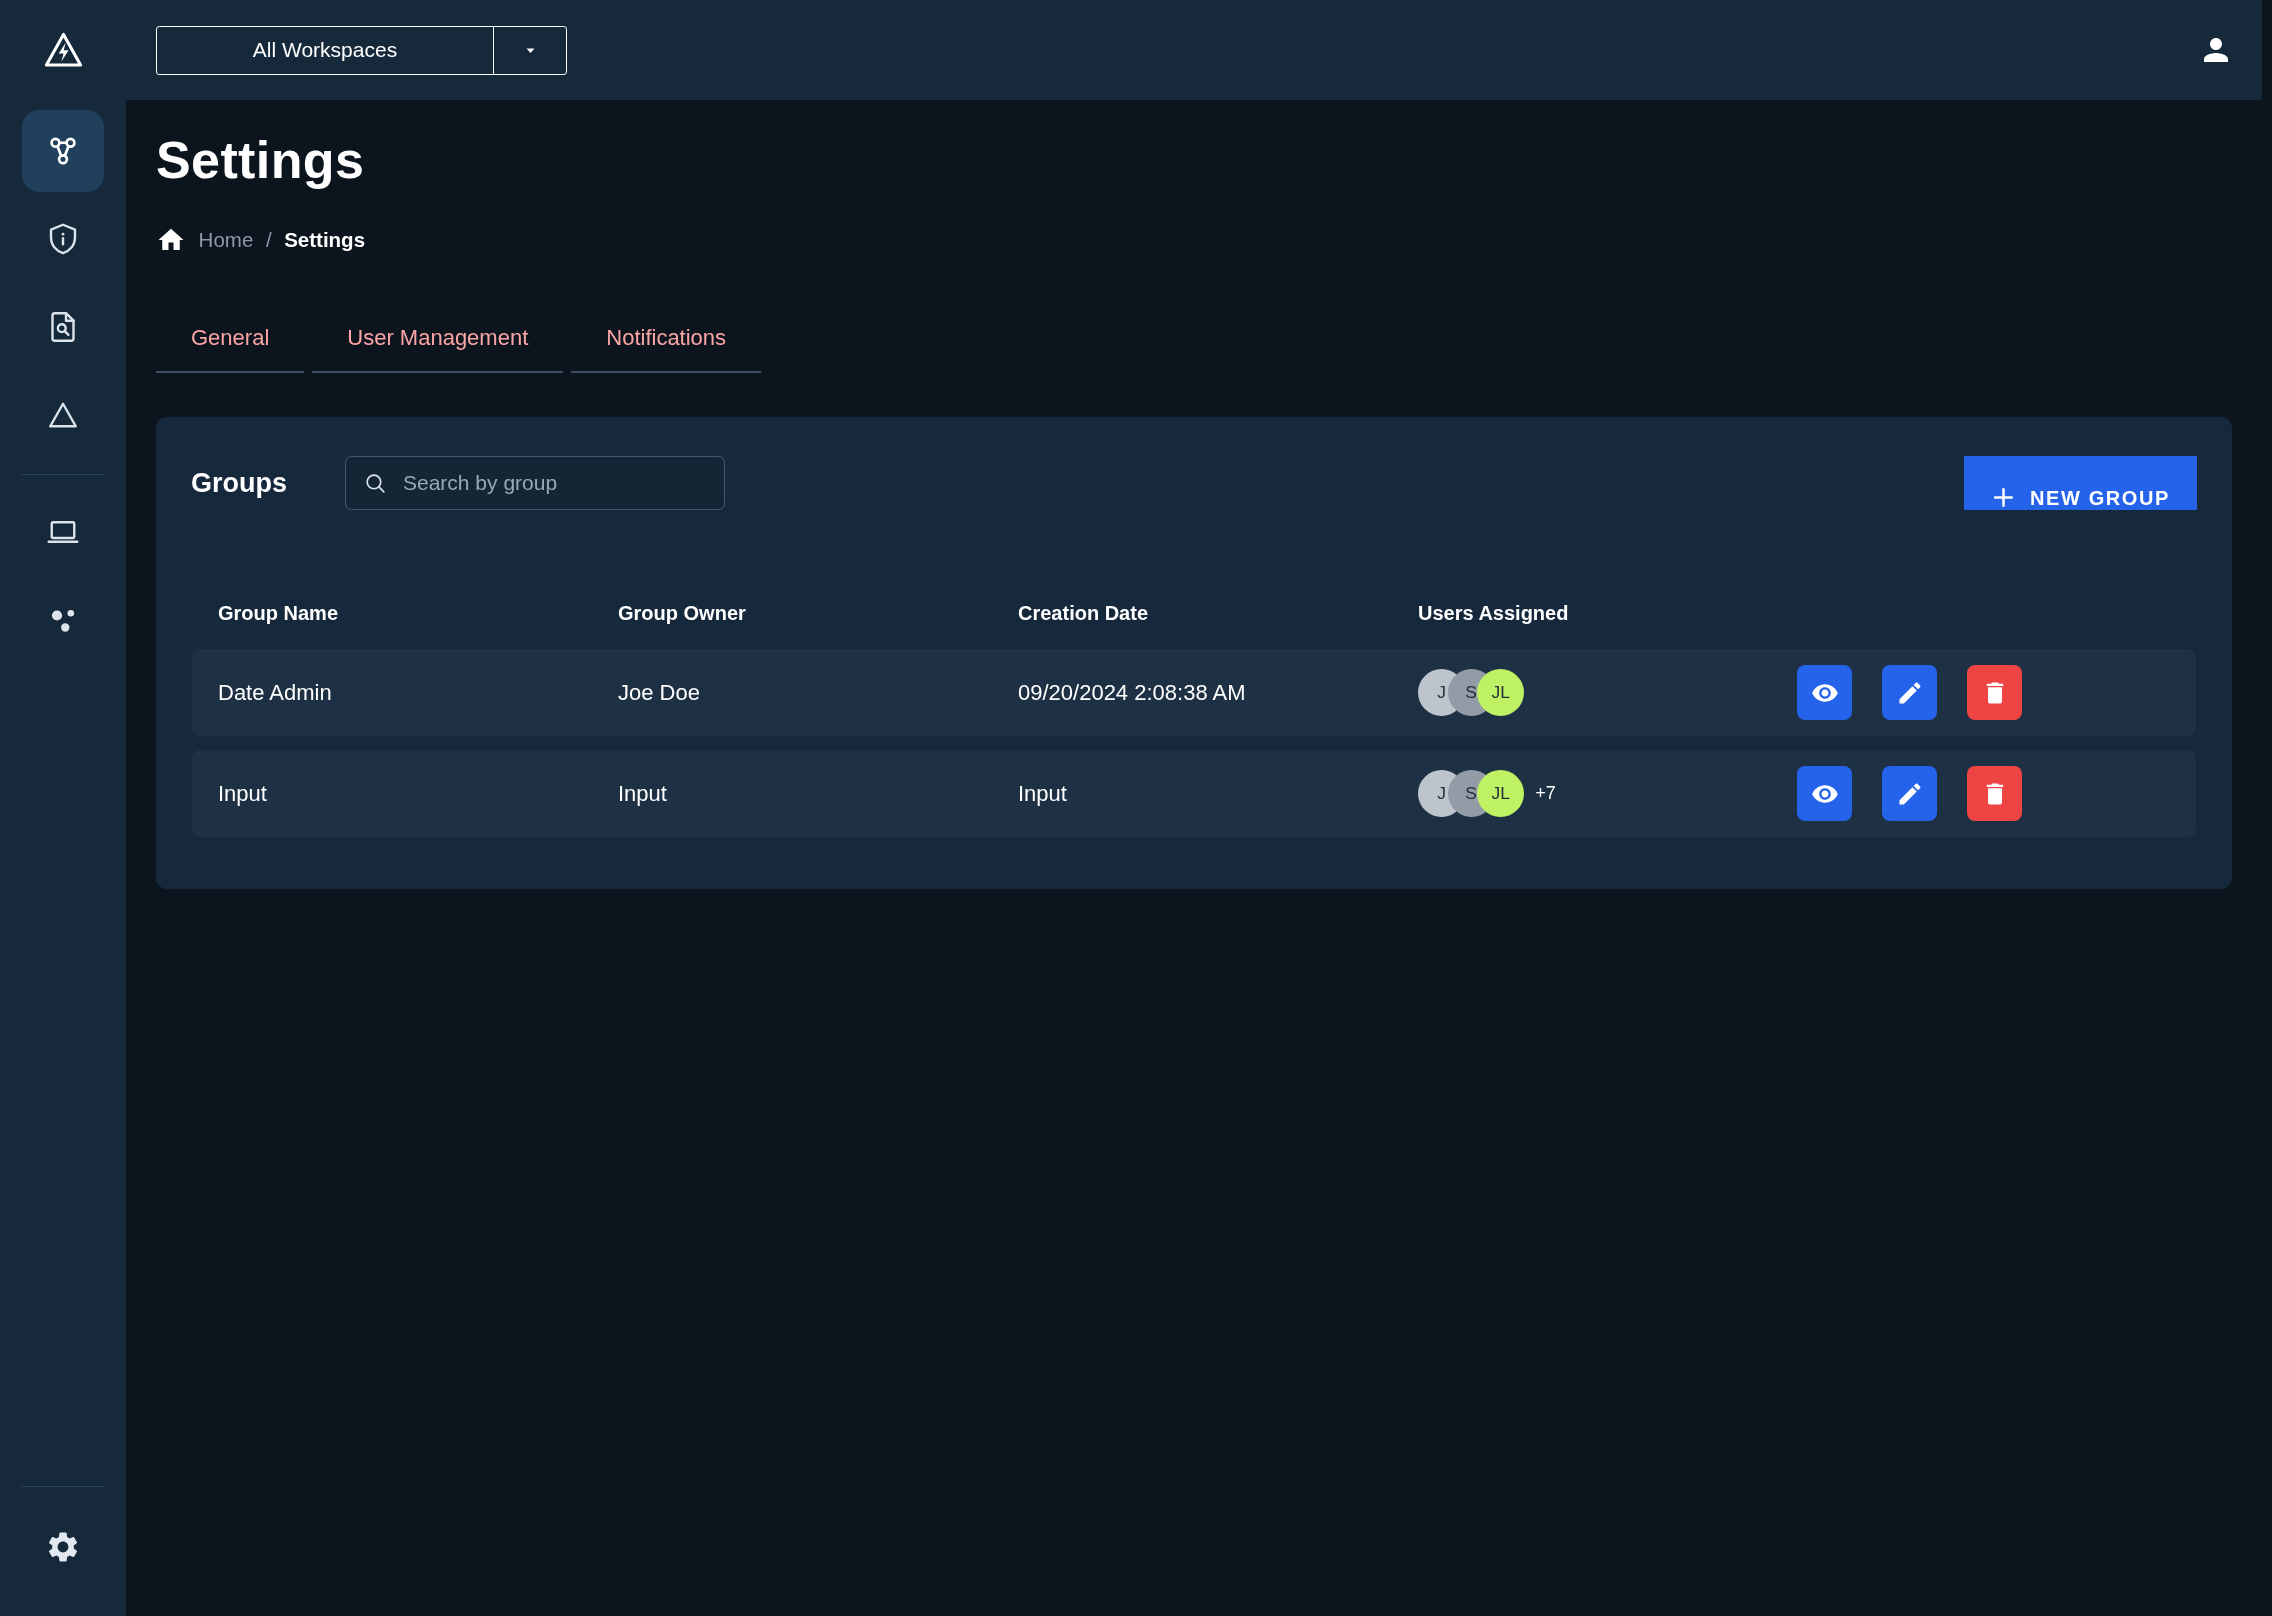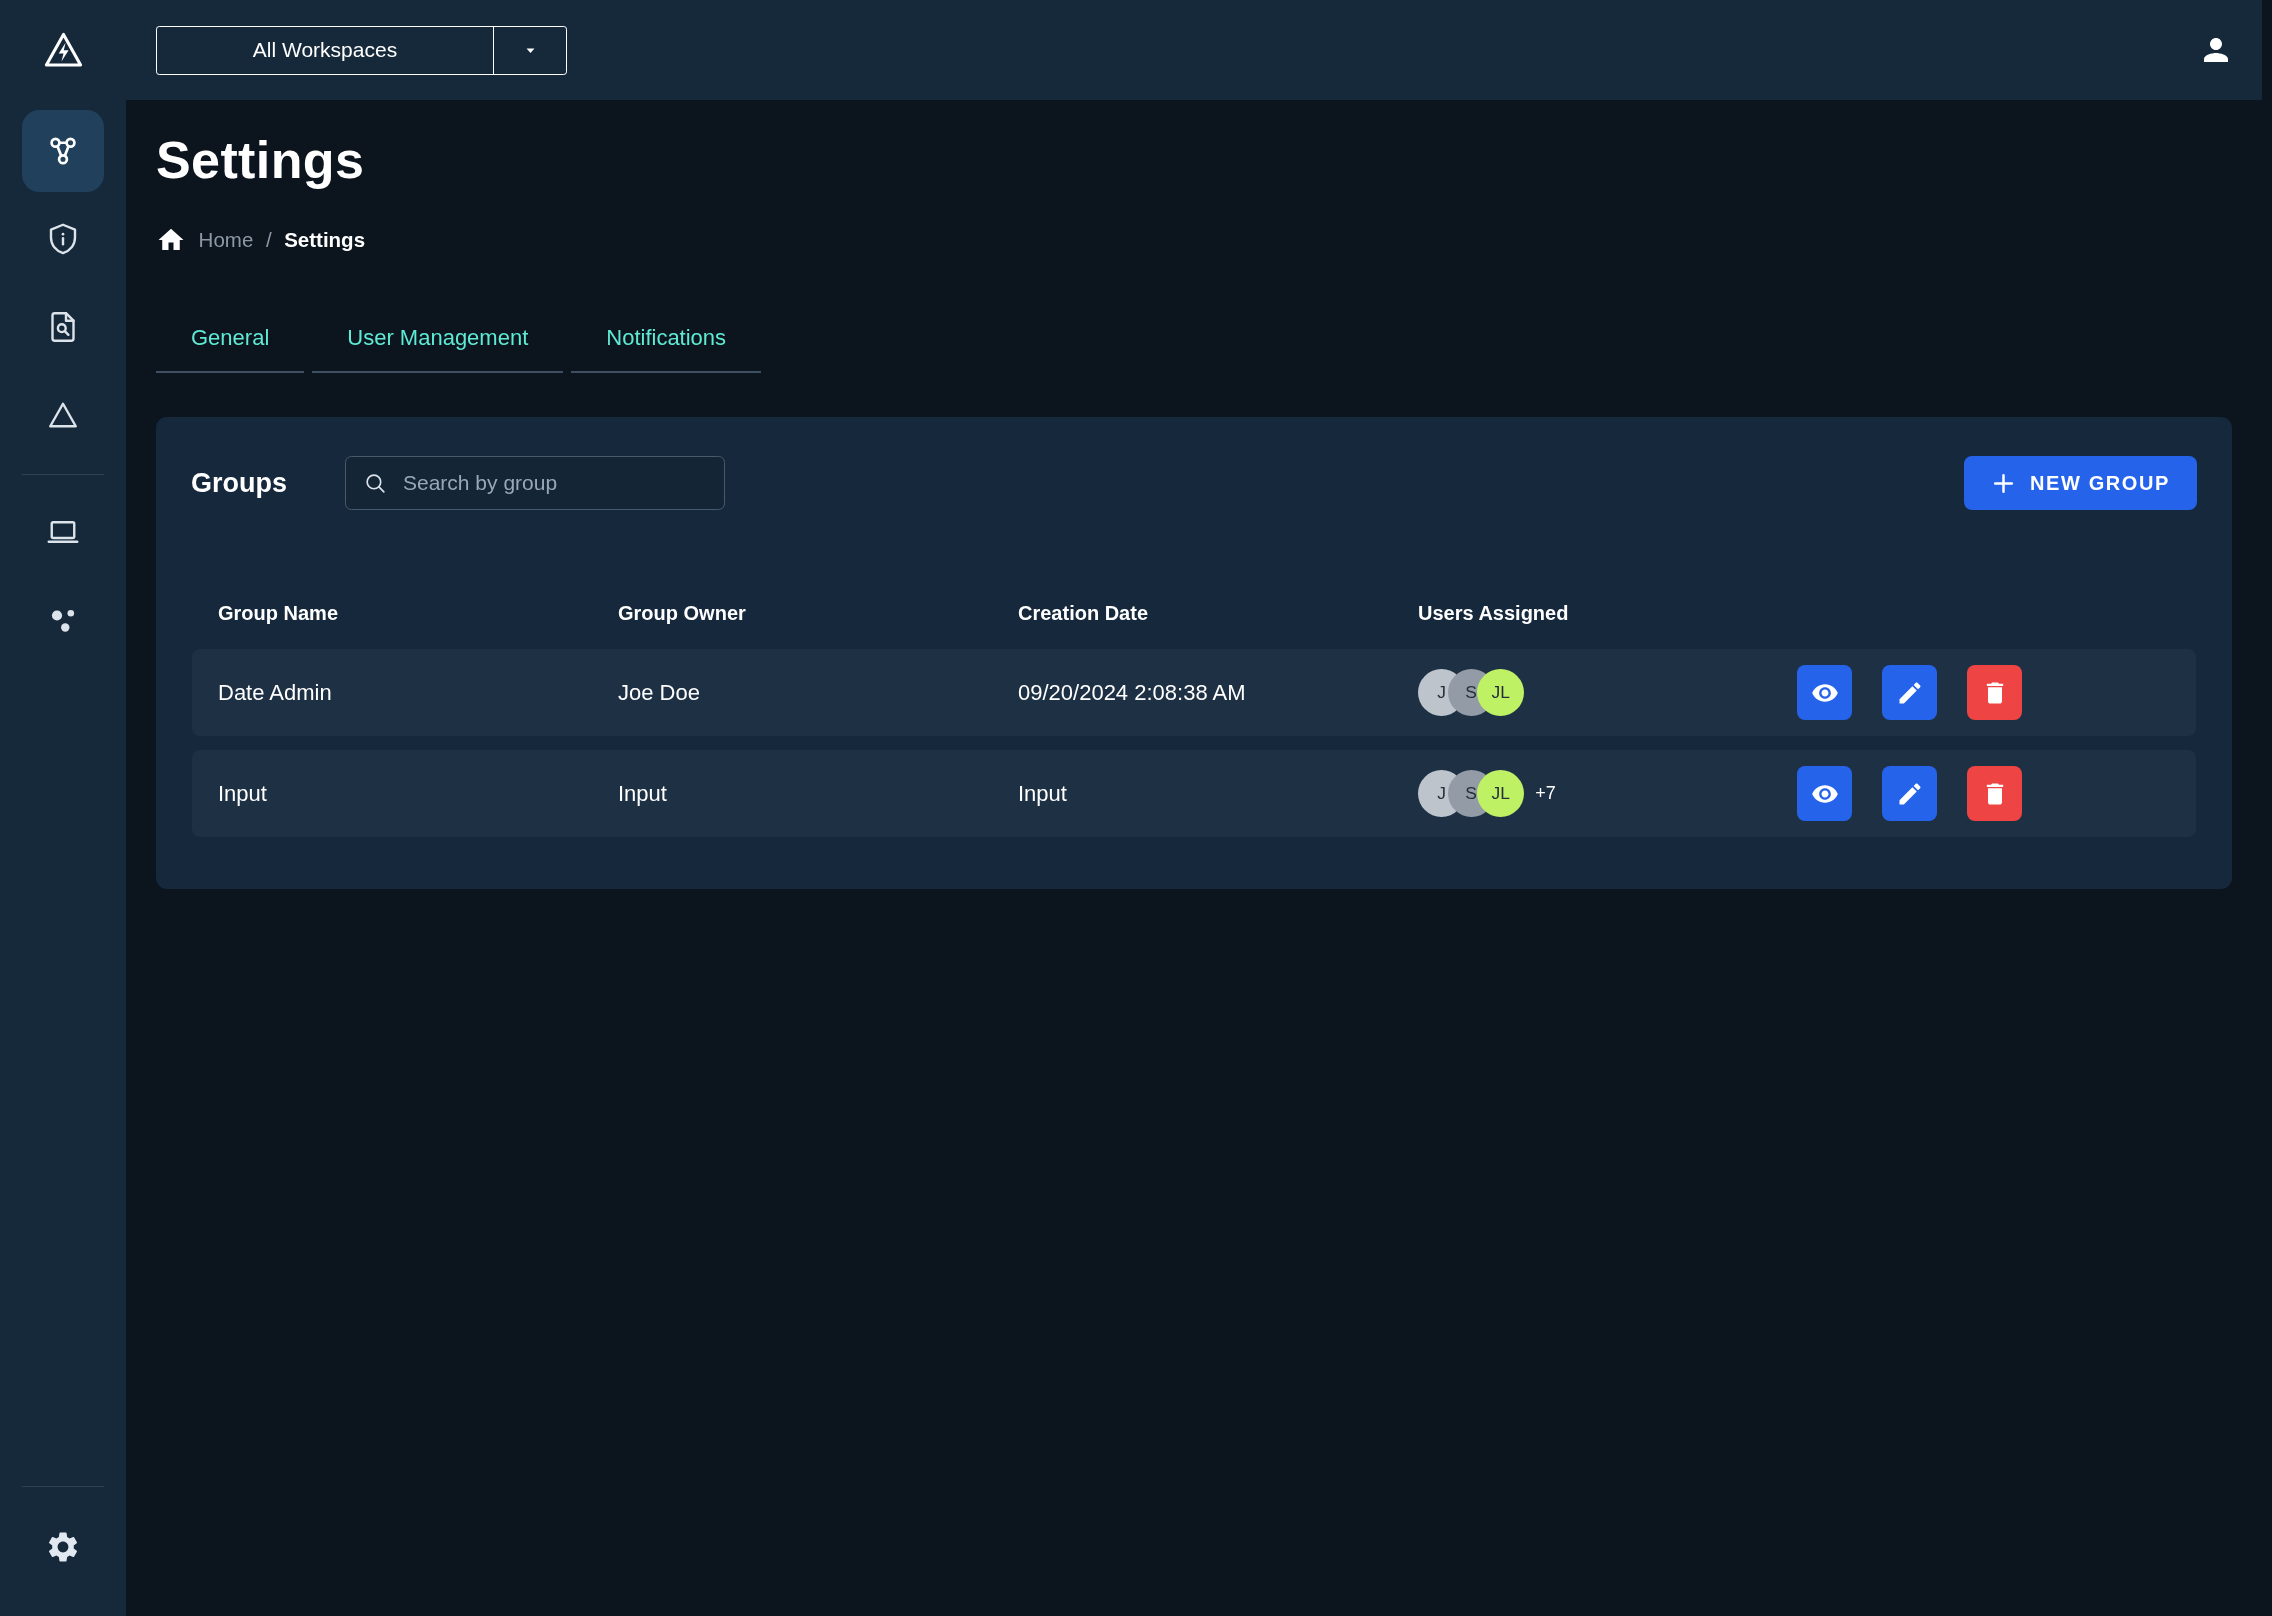--- a/index.html
+++ b/index.html
@@ -28,32 +28,32 @@
 
   
   .main { position:absolute; left:126px; top:100px; width:2146px; height:1516px; padding:30px 0 0 30px; }
   h1.page-title { margin:0; font-size:52px; font-weight:700; letter-spacing:0.4px; }
   .breadcrumb { margin-top:35px; display:flex; align-items:center; gap:12.6px; font-size:20.5px; }
   .breadcrumb svg { width:30px; height:30px; }
   .crumb-muted { color:#8C99A6; }
   .crumb-current { color:#fff; font-weight:700; }
 
   .tabs { margin-top:49px; display:flex; gap:8px; font-size:22px; }
-  .tab { padding:20.5px 35px; border-bottom:2.4px solid #3E4F61; color:#5eead4; cursor:pointer; white-space:nowrap; }
+  .tab { padding:20.5px 35px; border-bottom:2.4px solid #3E4F61; color:#fca5a5; cursor:pointer; white-space:nowrap; }
   .tab.active { color:#fff; border-bottom-color:#2D63E8; }
 
   
   .card { margin-top:44px; width:2076px; background:#16283C; border-radius:11px; padding-bottom:1.6px; }
   .card-header { display:flex; align-items:center; padding:39px 35px 0 35px; }
   .card-title { font-size:27px; font-weight:700; }
   .search-box { margin-left:58px; display:flex; align-items:center; width:380px; height:54px; border:1.6px solid #46596D; border-radius:6.3px; background:#142536; padding:0 17.4px; gap:12.6px; }
   .search-box svg { width:25px; height:25px; flex:none; }
   .search-box input { background:transparent; border:none; outline:none; color:#fde047; font-size:21px; width:100%; font-family:inherit; }
   .search-box input::placeholder { color:#9AA7B4; }
-  .btn-new-group { margin-left:auto; display:flex; align-items:center; gap:14px; background:#2563EB; color:#fff; border:none; border-radius:8px; height:54px; padding:0 27px; font-size:20px; font-weight:700; letter-spacing:1.6px; cursor:pointer; font-family:inherit; }
+  .btn-new-group { margin-left:auto; display:flex; align-items:flex-end; gap:14px; background:#2563EB; color:#fff; border:none; border-radius:1px; height:54px; padding:0 27px; font-size:20px; font-weight:700; letter-spacing:1.6px; cursor:pointer; font-family:inherit; }
   .btn-new-group svg { width:25px; height:25px; }
 
   .thead { display:grid; grid-template-columns:400px 400px 400px 1fr; padding:92px 24px 24px 62px; font-size:20px; font-weight:700; color:#fff; }
   .tbody { padding:0 36px 36px; }
   .trow { display:grid; grid-template-columns:400px 400px 400px 1fr; align-items:center; background:#1E3044; border-radius:8px; height:87px; padding-left:26px; margin-bottom:14px; font-size:22px; }
   .users-cell { display:flex; align-items:center; justify-content:space-between; padding-right:174px; }
   .avatar-group { display:flex; align-items:center; }
   .avatar { width:47px; height:47px; border-radius:50%; display:flex; align-items:center; justify-content:center; font-size:17.4px; color:#252E39; font-weight:500; }
   .avatar.a0 { background:#BEC4CC; z-index:1; }
   .avatar.a1 { background:#939CA6; margin-left:-17.4px; z-index:2; }

